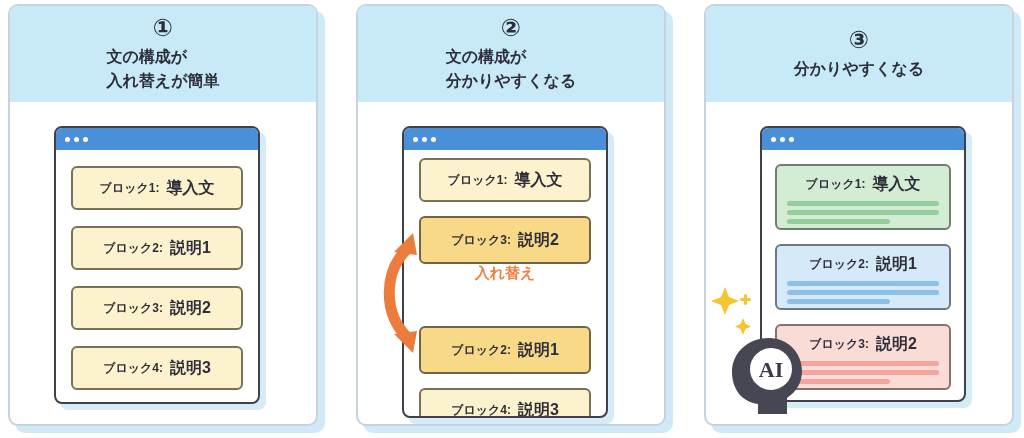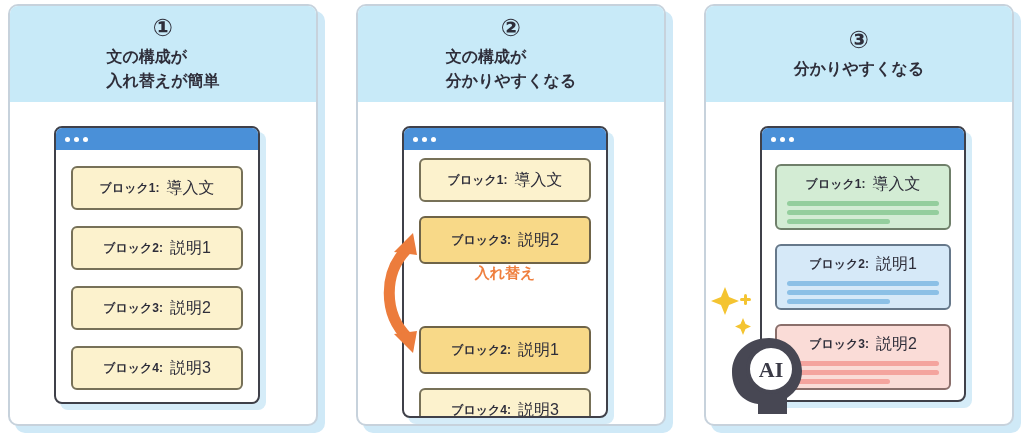--- a/index.html
+++ b/index.html
@@ -24,21 +24,21 @@
     display:flex; align-items:center; padding-left:9px; gap:4px; }
   .dot { width:5px; height:5px; border-radius:50%; background:#ffffff; }
 
   .win-content-1 { flex:1; padding:16px 15px; display:flex; flex-direction:column; gap:16px; }
   .win-content-2 { flex:1; padding:8px 15px 0; display:flex; flex-direction:column; }
   .win-content-3 { flex:1; padding:14px 13px; display:flex; flex-direction:column; gap:14px; }
 
   .block { border:2px solid #777158; background:#fcf2cd; border-radius:6px; height:44px;
     flex:0 0 auto; display:flex; align-items:center; justify-content:center; gap:7px; }
   .block-label { font-size:12px; font-weight:bold; }
-  .block-value { font-size:16px; font-weight:normal; }
+  .block-value { font-size:16px; font-weight:bold; }
   .hl { background:#f8d988; border-color:#6f6448; height:48px; }
   .m-b14 { margin-bottom:14px; }
   .swap-row { height:62px; display:flex; align-items:flex-start; justify-content:center; }
   .swap-label { color:#ef7f3e; font-size:15px; font-weight:bold; }
   .swap-arrow { position:absolute; left:20px; top:128px; width:40px; height:126px; z-index:3; }
 
   .block3 { border-radius:6px; height:66px; flex:0 0 auto; padding:8px 10px 7px;
     display:flex; flex-direction:column; }
   .block3-head { display:flex; align-items:center; justify-content:center; gap:7px; margin-bottom:6px; }
   .lines { display:flex; flex-direction:column; gap:4px; }

